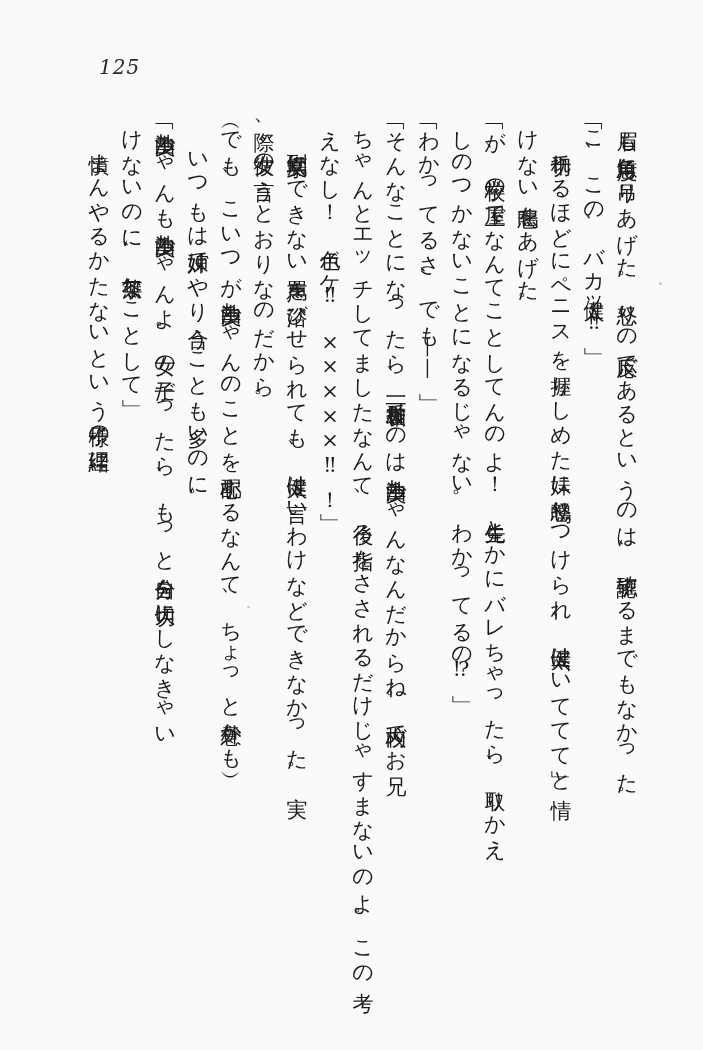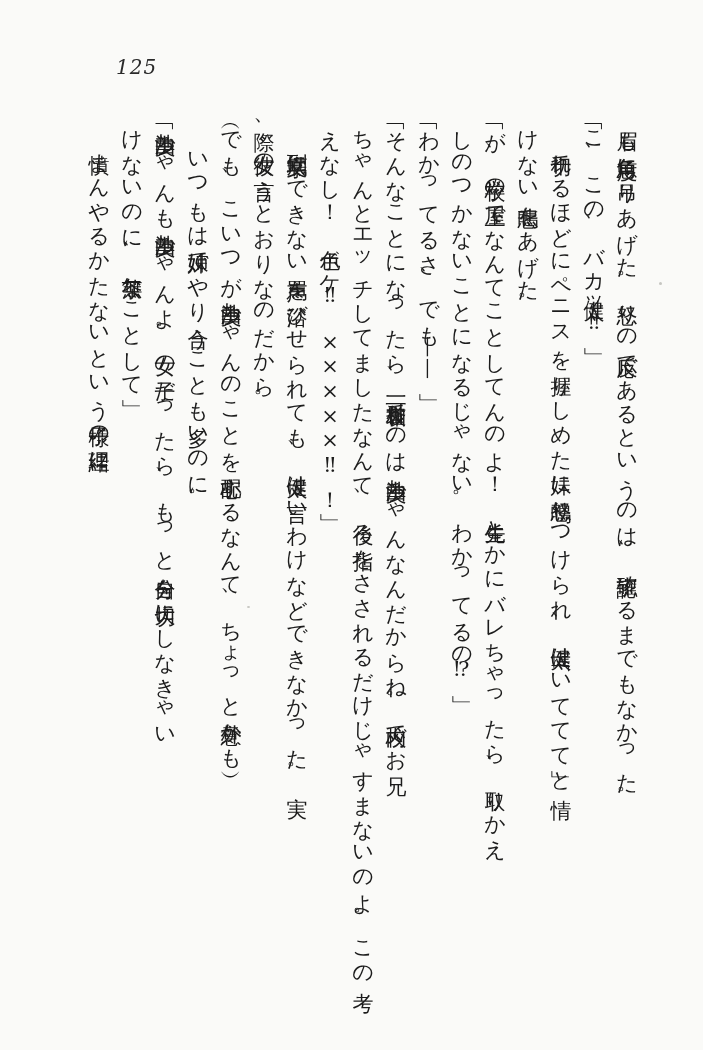--- a/index.html
+++ b/index.html
@@ -10,21 +10,21 @@
     position: relative;
     width: 703px;
     height: 1050px;
     background: #fafaf8;
     overflow: hidden;
     font-family: "DejaVu Serif", "Liberation Serif", serif;
     color: #1d1d1d;
   }
   .page-number {
     position: absolute;
-    left: 116px;
+    left: 99px;
     top: 55px;
     font-size: 20px;
     font-style: italic;
     letter-spacing: 1px;
     color: #2a2a2a;
   }
   .text-block {
     position: absolute;
     top: 116px;
     right: 60px;

